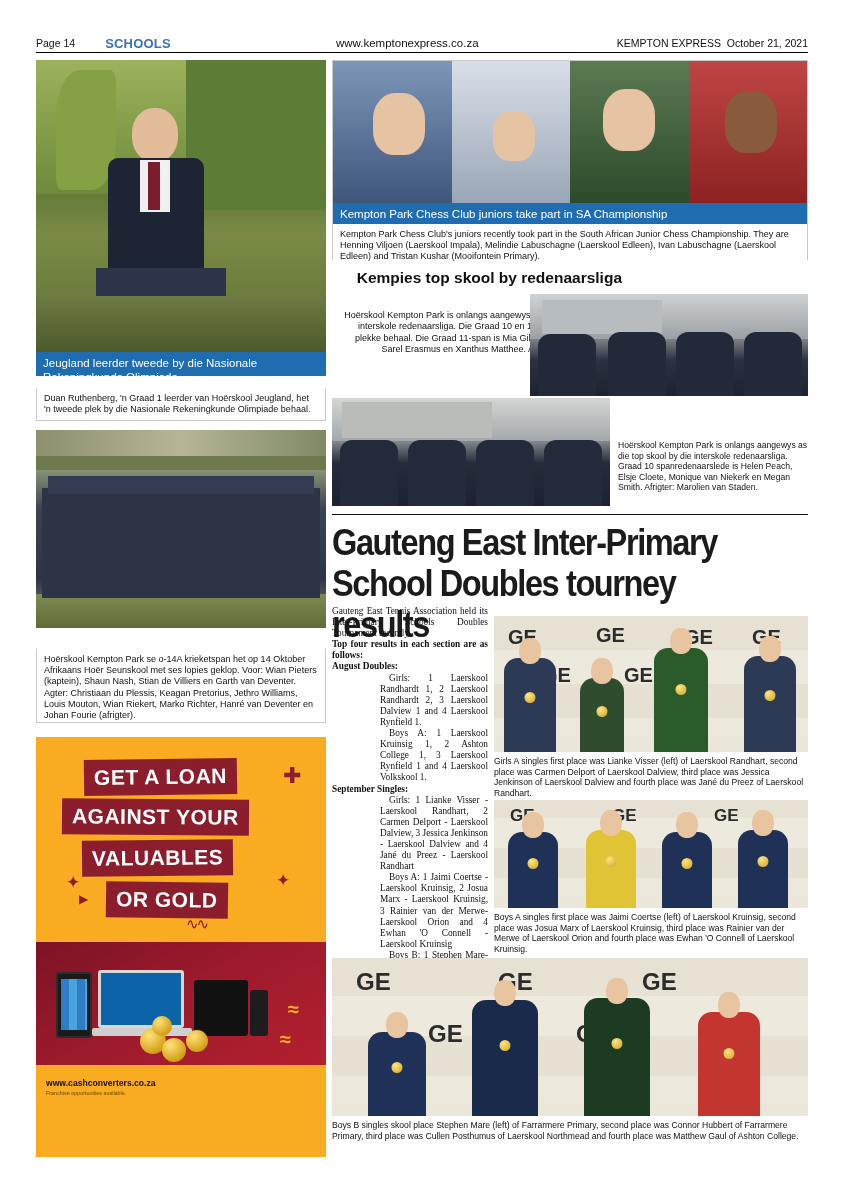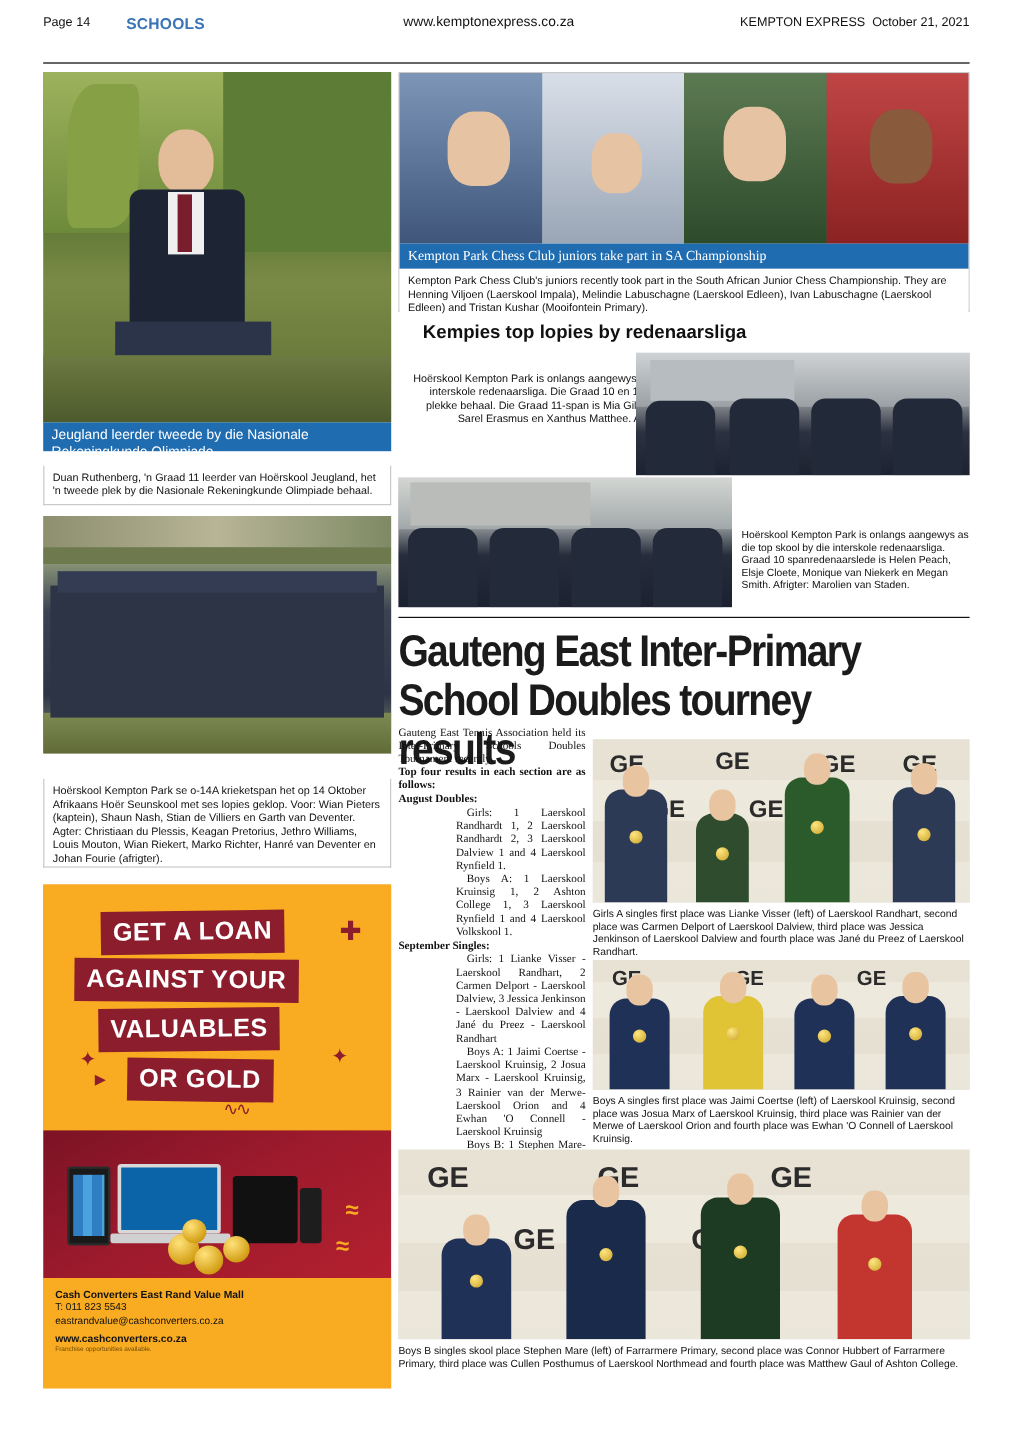--- a/index.html
+++ b/index.html
@@ -6,21 +6,21 @@
   html, body {
     width: 842px; height: 1191px;
     background: #ffffff;
     font-family: "Liberation Sans", sans-serif;
     overflow: hidden;
   }
   .page { position: relative; width: 842px; height: 1191px; background:#fff; }
 
   
   .masthead {
-    position: absolute; left: 36px; top: 8px; width: 772px; height: 22px;
+    position: absolute; left: 36px; top: 32px; width: 772px; height: 22px;
     display: flex; align-items: center; text-align: right;
   }
   .mh-page { font-size: 10.5px; color: #111; }
   .mh-section { font-size: 13px; font-weight: bold; color: #3a73b8; margin-left: 30px; letter-spacing: .2px;}
   .mh-url { font-size: 11.5px; color: #111; position:absolute; left: 300px; }
   .mh-right { font-size: 10.5px; color:#111; position: absolute; right: 0; font-weight: normal;}
   .mh-rule {
     position:absolute; left:36px; top:52px; width:772px; height:1px; background:#000;
   }
 
@@ -99,21 +99,21 @@
   .cc-logo .l3 { color:#8c1d2d; font-style:italic; font-size:7px; margin-top:2px;}
   .cc-swoosh { position:absolute; right:36px; top:26px; width:36px; height:30px;
      border:4px solid #8c1d2d; border-radius:50% 50% 50% 0 / 60% 60% 40% 40%;
      border-left-color:transparent; transform:rotate(-18deg); }
 
   
   #chess-wrap { position:absolute; left:332px; top:60px; width:476px; height:200px; border:1px solid #c9c9c9;}
   #photo-chess { left:333px; top:61px; width:474px; height:142px;
      background:linear-gradient(90deg,#5f7aa0 0 25%, #b8c4d2 25% 50%, #3f5b3c 50% 75%, #a23b3b 75% 100%); }
   .chess-face { position:absolute; border-radius:42% 42% 38% 38%; background:#e6c4a3;}
-  #bar-chess { left:333px; top:203px; width:474px; height:21px;font-family:Liberation Serif, serif; }
+  #bar-chess { left:333px; top:203px; width:474px; height:21px; }
   #cap-chess { left:333px; top:224px; width:474px; height:36px; border:none;}
 
   
   #kem-head { position:absolute; left:332px; top:268px; width:290px;
      text-align:right; font-size:15.5px; font-weight:bold; line-height:19px; color:#111;}
   #kem-body { position:absolute; left:332px; top:310px; width:290px;
      text-align:right; font-size:9px; line-height:11.4px; color:#111;}
   #photo-kem1 { left:530px; top:294px; width:278px; height:102px;
      background:linear-gradient(180deg,#b9bcbf 0%,#8e9296 40%,#2b3140 65%,#1d2230 100%);}
   #photo-kem2 { left:332px; top:398px; width:278px; height:108px;
@@ -180,21 +180,21 @@
     <div style="position:absolute;left:20px;top:10px;width:60px;height:120px;background:#86a046;border-radius:40% 10% 40% 10%;"></div>
     <div style="position:absolute;left:150px;top:0px;width:140px;height:150px;background:#5d7c36;"></div>
     <div style="position:absolute;left:96px;top:48px;width:46px;height:54px;border-radius:46%;background:#e3bc99;"></div>
     <div style="position:absolute;left:72px;top:98px;width:96px;height:118px;background:#1d2535;border-radius:10px 10px 0 0;"></div>
     <div style="position:absolute;left:104px;top:100px;width:30px;height:52px;background:#f0f0f0;"></div>
     <div style="position:absolute;left:112px;top:102px;width:12px;height:48px;background:#7a1d2c;"></div>
     <div style="position:absolute;left:60px;top:208px;width:130px;height:76px;background:#2b3448;"></div>
     <div style="position:absolute;left:0;bottom:0;width:100%;height:56px;background:linear-gradient(180deg,#6d7a42,#4d5a2c);"></div>
   </div>
   <div class="bluebar" id="bar-jeugland">Jeugland leerder tweede by die Nasionale Rekeningkunde Olimpiade</div>
-  <div class="capbox" id="cap-jeugland">Duan Ruthenberg, 'n Graad 11 leerder van Hoërskool Jeugland, het 'n tweede plek by die Nasionale Rekeningkunde Olimpiade behaal.</div>
+  <div class="capbox" id="cap-jeugland">Duan Ruthenberg, 'n Graad 1 leerder van Hoërskool Jeugland, het 'n tweede plek by die Nasionale Rekeningkunde Olimpiade behaal.</div>
 
   <div class="photo" id="photo-cricket">
     <div style="position:absolute;left:0;top:0;width:100%;height:26px;background:linear-gradient(90deg,#8d8f6e,#b7b596,#7f8a65);"></div>
     <div style="position:absolute;left:0;top:26px;width:100%;height:14px;background:#6e7a4e;"></div>
     <div style="position:absolute;left:0;bottom:0;width:100%;height:34px;background:linear-gradient(180deg,#7e8a52,#606b37);"></div>
     <div style="position:absolute;left:6px;top:58px;width:278px;height:110px;background:#2c3446;"></div>
     <div style="position:absolute;left:12px;top:46px;width:266px;height:18px;background:#333c52;"></div>
   </div>
   <div class="capbox" id="cap-cricket">Hoërskool Kempton Park se o-14A krieketspan het op 14 Oktober Afrikaans Hoër Seunskool met ses lopies geklop. Voor: Wian Pieters (kaptein), Shaun Nash, Stian de Villiers en Garth van Deventer. Agter: Christiaan du Plessis, Keagan Pretorius, Jethro Williams, Louis Mouton, Wian Riekert, Marko Richter, Hanré van Deventer en Johan Fourie (afrigter).</div>
 
@@ -217,25 +217,20 @@
       <div class="ad-device" id="dev-console"></div>
       <div class="ad-device" id="dev-console2"></div>
       <div class="coin" id="c1"></div>
       <div class="coin" id="c2"></div>
       <div class="coin" id="c3"></div>
       <div class="coin" id="c4"></div>
       <span class="zig" id="z1">≈</span>
       <span class="zig" id="z2">≈</span>
     </div>
     <div class="ad-foot">
-      <div class="ad-ft">
-        <b>Cash Converters East Rand Value Mall</b>
-        <span>T: 011 823 5543</span>
-        <span>eastrandvalue@cashconverters.co.za</span>
-      </div>
       <div class="ad-ft" style="margin-top:4px;">
         <b>www.cashconverters.co.za</b>
         <span class="small">Franchise opportunities available.</span>
       </div>
     </div>
   </div>
 
   <div id="chess-wrap"></div>
   <div class="photo" id="photo-chess">
     <div style="position:absolute;left:0;top:0;width:25%;height:100%;background:linear-gradient(180deg,#7d96b8,#3f567a);"></div>
@@ -243,21 +238,21 @@
     <div style="position:absolute;left:50%;top:0;width:25%;height:100%;background:linear-gradient(180deg,#5c7a52,#2d4a2b);"></div>
     <div style="position:absolute;left:75%;top:0;width:25%;height:100%;background:linear-gradient(180deg,#c04545,#8c2222);"></div>
     <div class="chess-face" style="left:40px;top:32px;width:52px;height:62px;"></div>
     <div class="chess-face" style="left:160px;top:50px;width:42px;height:50px;"></div>
     <div class="chess-face" style="left:270px;top:28px;width:52px;height:62px;"></div>
     <div class="chess-face" style="left:392px;top:30px;width:52px;height:62px;background:#8a5a3c;"></div>
   </div>
   <div class="bluebar" id="bar-chess">Kempton Park Chess Club juniors take part in SA Championship</div>
   <div class="capbox" id="cap-chess">Kempton Park Chess Club's juniors recently took part in the South African Junior Chess Championship. They are Henning Viljoen (Laerskool Impala), Melindie Labuschagne (Laerskool Edleen), Ivan Labuschagne (Laerskool Edleen) and Tristan Kushar (Mooifontein Primary).</div>
 
-  <div id="kem-head">Kempies top lopies by redenaarsliga</div>
+  <div id="kem-head">Kempies top skool by redenaarsliga</div>
   <div id="kem-body">Hoërskool Kempton Park is onlangs aangewys as die top skool by die interskole redenaarsliga. Die Graad 10 en 11 redenaars het eerste plekke behaal. Die Graad 11-span is Mia Gildenhuys, Alda Mostert, Sarel Erasmus en Xanthus Matthee. Afrigter: Maryke Fourie.</div>
 
   <div class="photo" id="photo-kem1">
     <div style="position:absolute;left:0;top:0;width:100%;height:44%;background:linear-gradient(180deg,#cfd2d4,#9aa0a4);"></div>
     <div style="position:absolute;left:12px;top:6px;width:120px;height:34px;background:#b7bcc0;"></div>
     <div style="position:absolute;left:8px;top:40px;width:58px;height:62px;background:#222a3a;border-radius:12px 12px 0 0;"></div>
     <div style="position:absolute;left:78px;top:38px;width:58px;height:64px;background:#222a3a;border-radius:12px 12px 0 0;"></div>
     <div style="position:absolute;left:146px;top:38px;width:58px;height:64px;background:#222a3a;border-radius:12px 12px 0 0;"></div>
     <div style="position:absolute;left:214px;top:38px;width:58px;height:64px;background:#222a3a;border-radius:12px 12px 0 0;"></div>
   </div>

